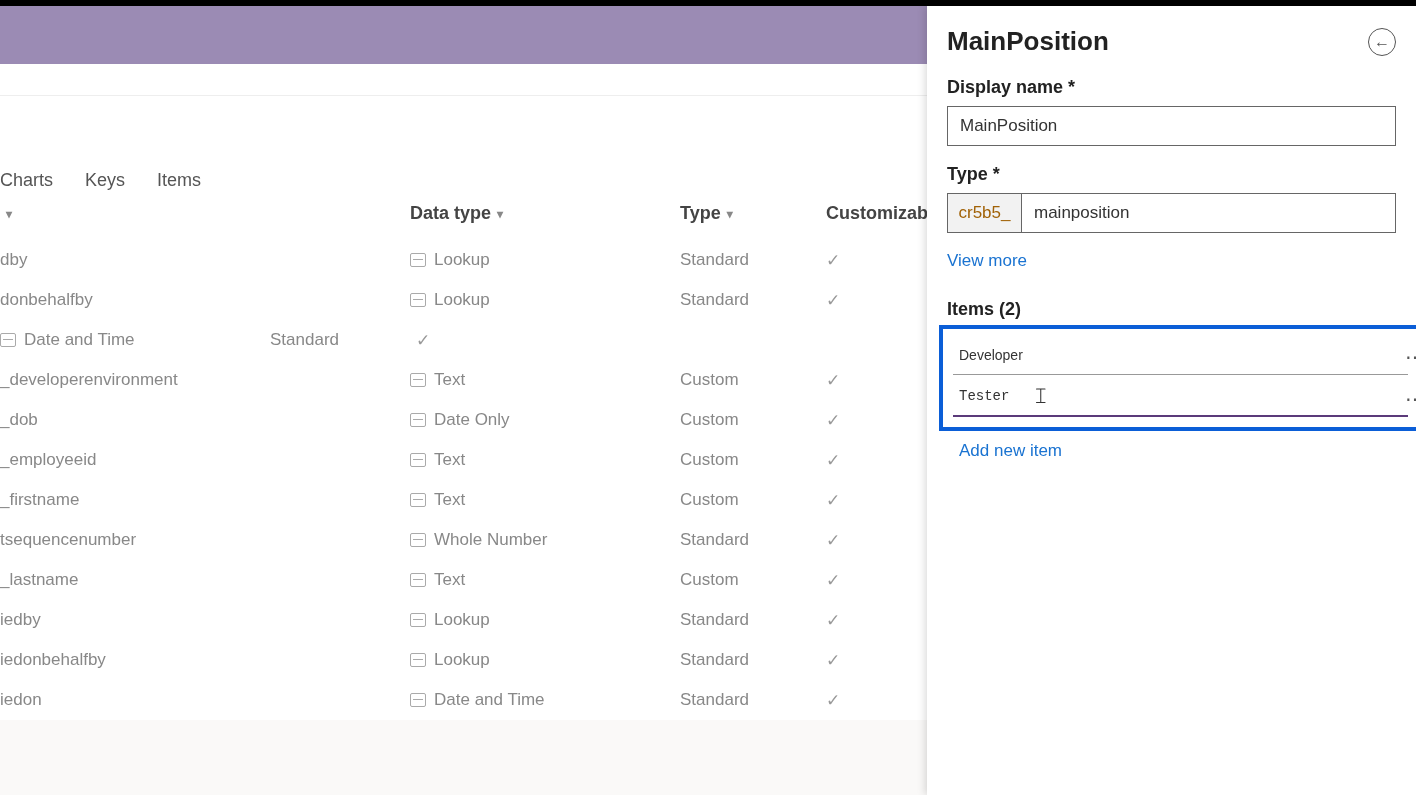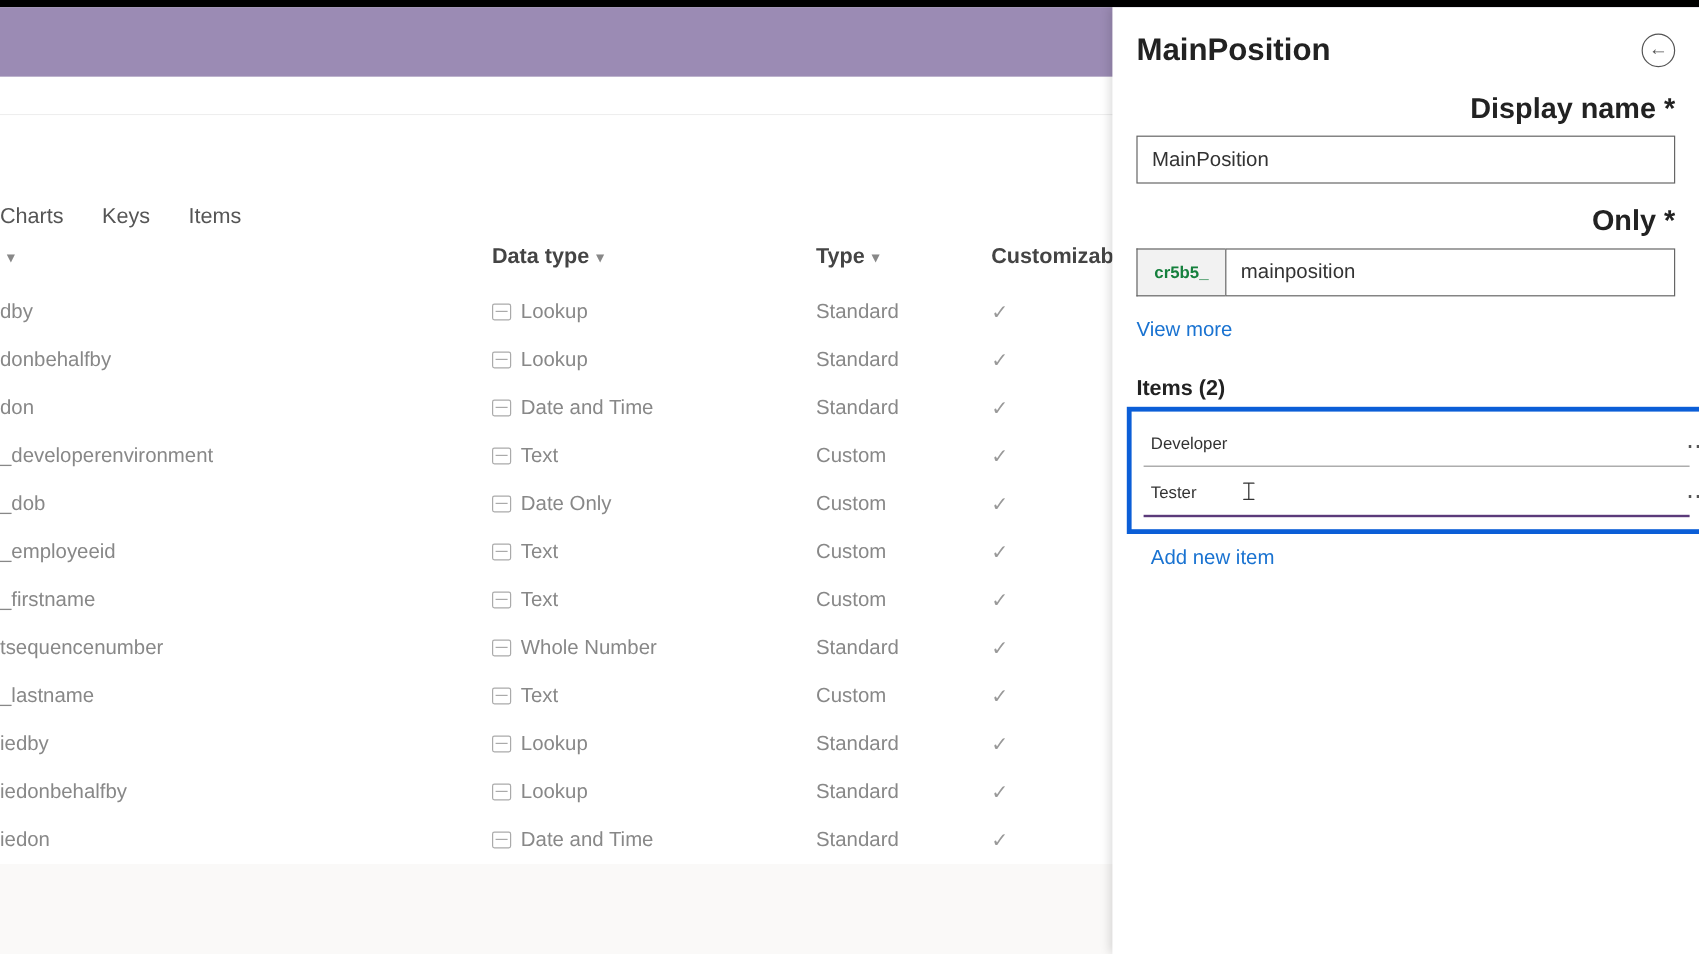--- a/index.html
+++ b/index.html
@@ -181,25 +181,24 @@
       display: flex;
       align-items: center;
       justify-content: center;
       cursor: pointer;
     }
     .back-arrow {
       font-size: 16px;
       color: #555;
     }
     .field-label {
-      font-size: 24px;
+      font-size: 18px;
       font-weight: 700;
       color: #222;
       margin-bottom: 8px;
-      text-align: right;
     }
     .text-input {
       width: 100%;
       height: 40px;
       border: 1px solid #666;
       padding: 0 12px;
       font-size: 17px;
       margin-bottom: 18px;
       color: #333;
     }
@@ -209,23 +208,22 @@
     }
     .name-prefix {
       width: 74px;
       height: 40px;
       background: #f2f2f2;
       border: 1px solid #666;
       border-right: none;
       display: flex;
       align-items: center;
       justify-content: center;
-      color: #15803d;
-      font-size: 14px;
-      font-weight: bold;
+      color: #a16207;
+      font-size: 17px;
     }
     .name-input {
       flex: 1;
       height: 40px;
       border: 1px solid #666;
       padding: 0 12px;
       font-size: 17px;
       color: #333;
     }
     .view-more {
@@ -252,20 +250,21 @@
       border: none;
       border-bottom: 1px solid #999;
       padding: 0 6px;
       font-size: 14px;
       color: #333;
       margin-bottom: 2px;
       background: transparent;
     }
     .item-input.active {
       border-bottom: 2px solid #5b3a7a;
+      font-family: Liberation Mono, monospace;
     }
     .item-row {
       position: relative;
     }
     .item-menu {
       position: absolute;
       right: -18px;
       top: 10px;
       font-size: 20px;
       color: #555;
@@ -348,21 +347,20 @@
       <div class="row">
     <div class="cell-name">donbehalfby</div>
     <div class="cell-datatype">
       <span class="dt-icon"></span>
       <span>Lookup</span>
     </div>
     <div class="cell-type">Standard</div>
     <div class="cell-custom"><span class="check">✓</span></div>
   </div>
       <div class="row">
-    <div class="cell-name">don</div>
     <div class="cell-datatype">
       <span class="dt-icon"></span>
       <span>Date and Time</span>
     </div>
     <div class="cell-type">Standard</div>
     <div class="cell-custom"><span class="check">✓</span></div>
   </div>
       <div class="row">
     <div class="cell-name">_developerenvironment</div>
     <div class="cell-datatype">
@@ -451,21 +449,21 @@
   <div class="panel-header">
     <div class="panel-title">MainPosition</div>
     <div class="back-btn">
       <span class="back-arrow">←</span>
     </div>
   </div>
 
   <div class="field-label">Display name *</div>
   <input class="text-input" value="MainPosition" style="">
 
-  <div class="field-label">Only *</div>
+  <div class="field-label">Type *</div>
   <div class="name-row">
     <div class="name-prefix">cr5b5_</div>
     <input class="name-input" value="mainposition" style="">
   </div>
 
   <div class="view-more">View more</div>
 
   <div class="items-label">Items (2)</div>
 
   <div class="items-box">

